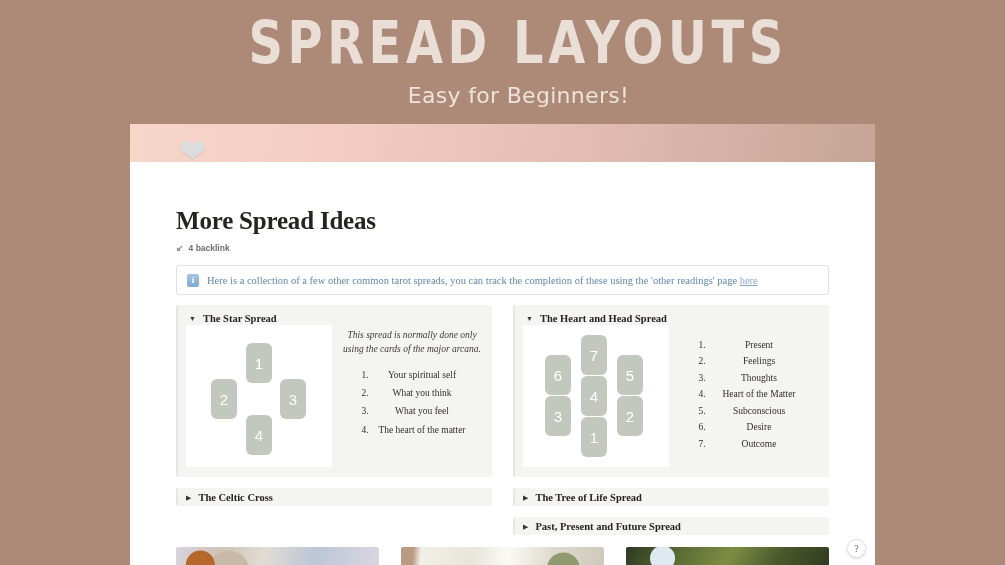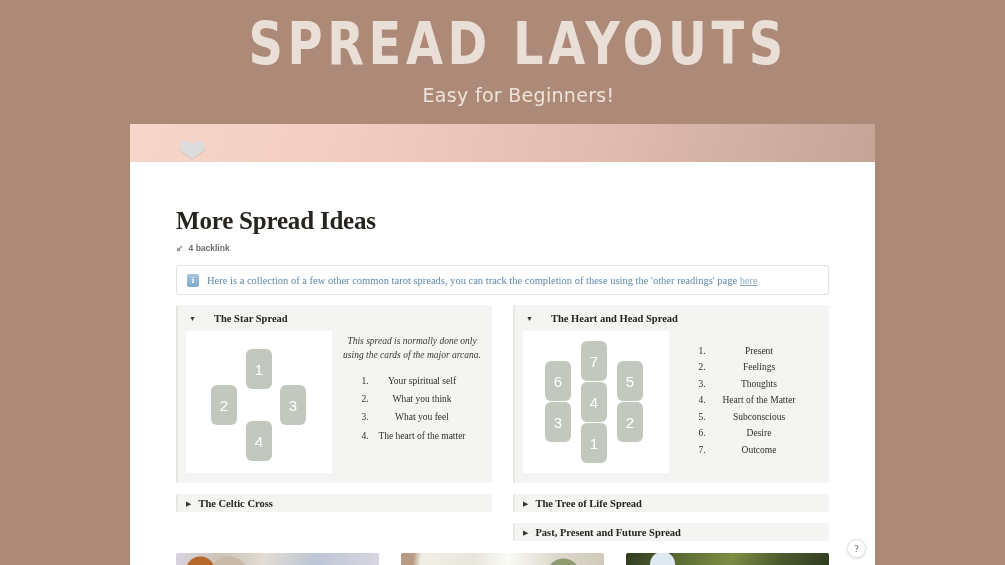--- a/index.html
+++ b/index.html
@@ -30,21 +30,21 @@
     font-size: 52px;
     font-weight: 700;
     letter-spacing: 5px;
     color: #eadfd6;
     line-height: 1;
     transform: scaleX(0.92) scaleY(1.12);
   }
   .banner-sub {
     margin-top: 14px;
     font-family: "DejaVu Sans", sans-serif;
-    font-size: 19px;
+    font-size: 22px;
     font-weight: 400;
     color: #eee3da;
     letter-spacing: 0.3px;
   }
 
   
   .doc {
     position: absolute;
     left: 130px;
     top: 124px;
@@ -150,23 +150,23 @@
 
   .panel {
     background: #f4f4f2;
     border-left: 2px solid #e6e6e2;
     border-radius: 2px;
     padding: 8px 10px 10px 8px;
   }
   .panel-head {
     display: flex;
     align-items: center;
-    gap: 18px;
+    gap: 7px;
     padding-left: 3px;
-    margin-bottom: 7px;
+    margin-bottom: 1px;
   }
   .tri {
     font-size: 7px;
     color: #3a3632;
     line-height: 1;
   }
   .panel-title {
     font-family: "Liberation Serif", serif;
     font-size: 10.5px;
     font-weight: 700;

